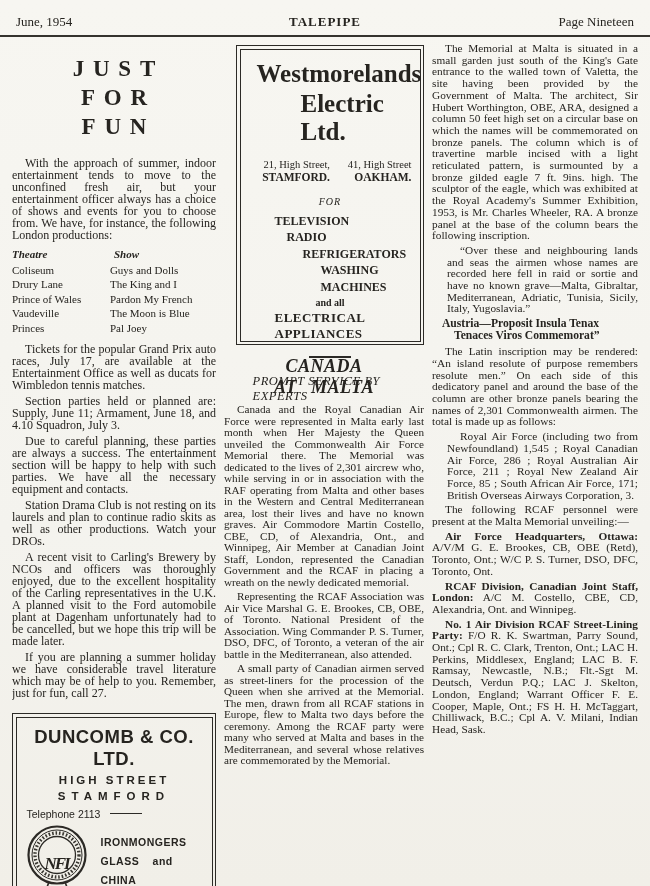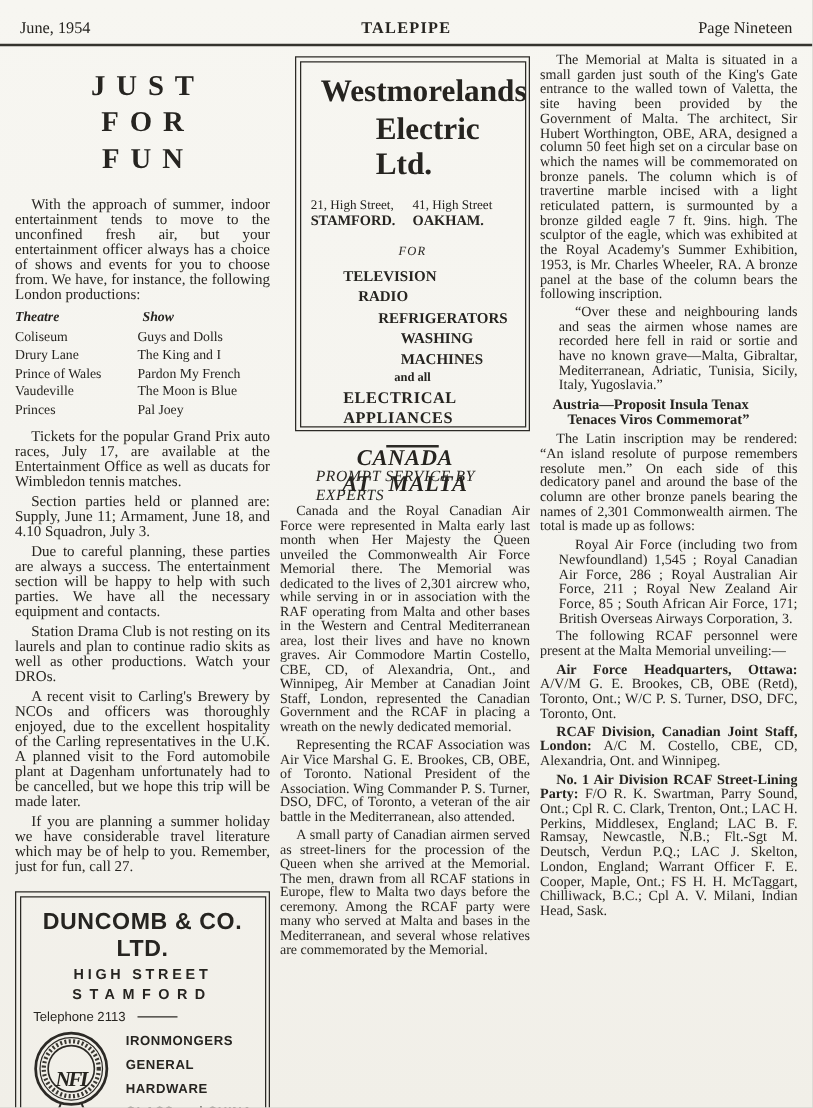--- a/index.html
+++ b/index.html
@@ -61,21 +61,21 @@
     font-size:17px; letter-spacing:-2px; color:#26241f;
   }
   .d-services { margin-left:12px; font-weight:bold; font-size:10.5px; letter-spacing:0.5px; line-height:19px; }
   .d-services div:nth-child(2) { word-spacing:10px; }
   
   .west { margin-top:2px; height:300px;margin-left:12px; }
   .west .ad-inner { padding:10px 8px 6px; }
   .wt1 { font-size:25px; font-weight:bold; padding-left:8px; }
   .wt2 { font-size:25px; font-weight:bold; padding-left:52px; margin-top:2px; }
   .west-addrs { display:flex; margin-top:12px; font-size:10.5px; }
-  .west-addrs .addr { width:50%; text-align:left; line-height:13px; }
+  .west-addrs .addr { width:50%; text-align:right; line-height:13px; }
   .addr-city { font-weight:bold; font-size:11.5px; }
   .west-for { text-align:center; font-style:italic; font-size:10px; margin:12px 0 6px; letter-spacing:1px; }
   .west-items { list-style:none; font-weight:bold; font-size:12px; line-height:16.5px; }
   .west-items li:nth-child(1){ padding-left:26px; }
   .west-items li:nth-child(2){ padding-left:38px; }
   .west-items li:nth-child(3){ padding-left:54px; }
   .west-items li:nth-child(4){ padding-left:72px; }
   .west-andall { text-align:center; font-weight:bold; font-size:10px; margin:2px 0; }
   .west-elec { font-weight:bold; font-size:13px; padding-left:26px; margin-top:2px; letter-spacing:0.5px; }
   .west-divider { width:42px; height:1.5px; background:#2c2a26; margin:14px auto 0; }
@@ -165,21 +165,20 @@
                 <circle cx="32" cy="33" r="28.5" fill="none" stroke="#2c2a26" stroke-width="2.2"></circle>
                 <circle cx="32" cy="33" r="25" fill="none" stroke="#2c2a26" stroke-width="1"></circle>
                 <circle cx="32" cy="33" r="22" fill="none" stroke="#3a3832" stroke-width="3.4" stroke-dasharray="1.6 1.9"></circle>
                 <circle cx="32" cy="33" r="18.5" fill="none" stroke="#2c2a26" stroke-width="1.3"></circle>
                 <path d="M24 60 L19 73 L27 68 L32 78 L37 68 L45 73 L40 60" fill="none" stroke="#2c2a26" stroke-width="1.6" stroke-linejoin="round"></path>
               </svg>
               <span class="d-mono">NFI</span>
             </div>
             <div class="d-services">
               <div>IRONMONGERS</div>
-              <div>GENERAL HARDWARE</div>
               <div>GLASS and CHINA</div>
             </div>
           </div>
         </div>
       </div>
     </section>
 
     <section class="col col-mid">
 
       <div class="ad-box west">

